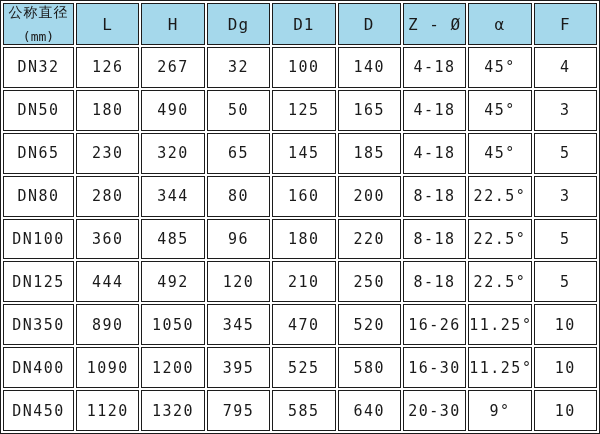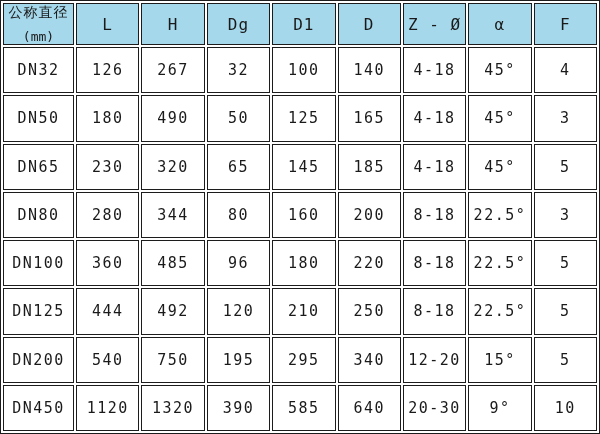--- a/index.html
+++ b/index.html
@@ -145,35 +145,46 @@
         <td>444</td>
         <td>492</td>
         <td>120</td>
         <td>210</td>
         <td>250</td>
         <td>8-18</td>
         <td>22.5°</td>
         <td>5</td>
       </tr>
       <tr>
-        <td>DN200</td>
-        <td>540</td>
-        <td>750</td>
-        <td>195</td>
-        <td>295</td>
-        <td>340</td>
-        <td>12-20</td>
-        <td>15°</td>
-        <td>5</td>
+        <td>DN350</td>
+        <td>890</td>
+        <td>1050</td>
+        <td>345</td>
+        <td>470</td>
+        <td>520</td>
+        <td>16-26</td>
+        <td>11.25°</td>
+        <td>10</td>
+      </tr>
+      <tr>
+        <td>DN400</td>
+        <td>1090</td>
+        <td>1200</td>
+        <td>395</td>
+        <td>525</td>
+        <td>580</td>
+        <td>16-30</td>
+        <td>11.25°</td>
+        <td>10</td>
       </tr>
       <tr>
         <td>DN450</td>
         <td>1120</td>
         <td>1320</td>
-        <td>390</td>
+        <td>795</td>
         <td>585</td>
         <td>640</td>
         <td>20-30</td>
         <td>9°</td>
         <td>10</td>
       </tr>
     </tbody>
 </table>
 
 </body></html>

